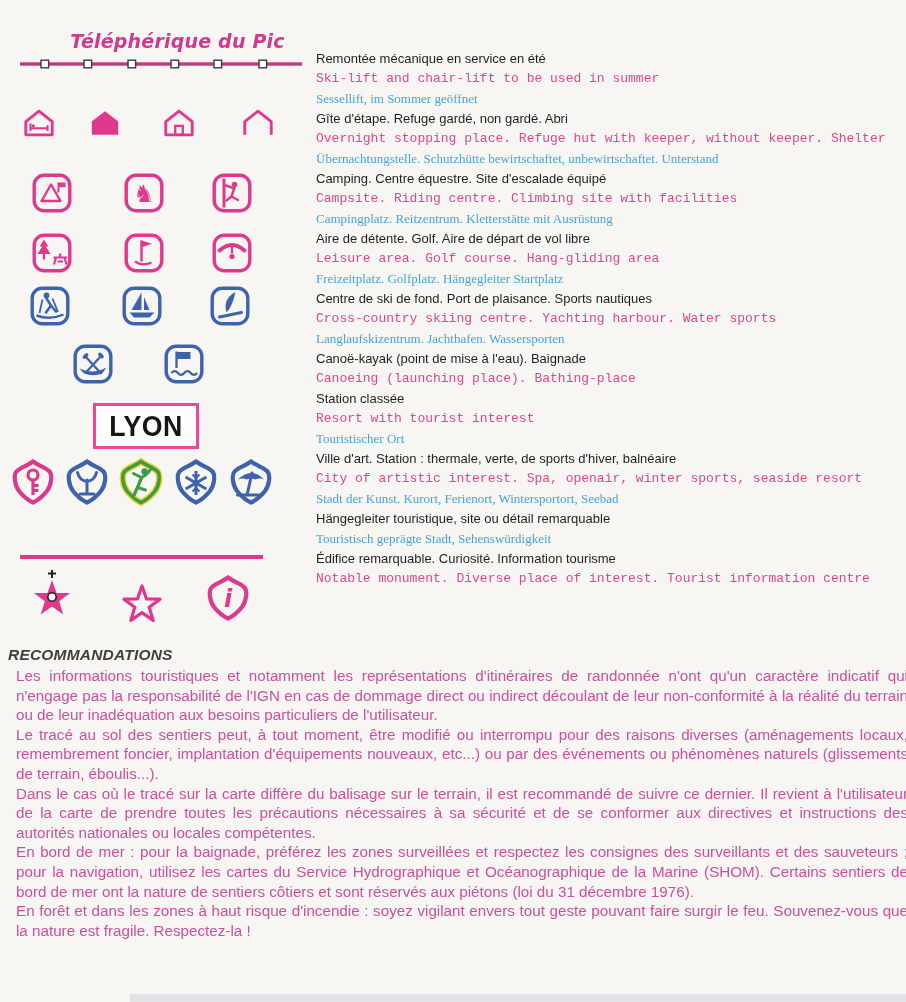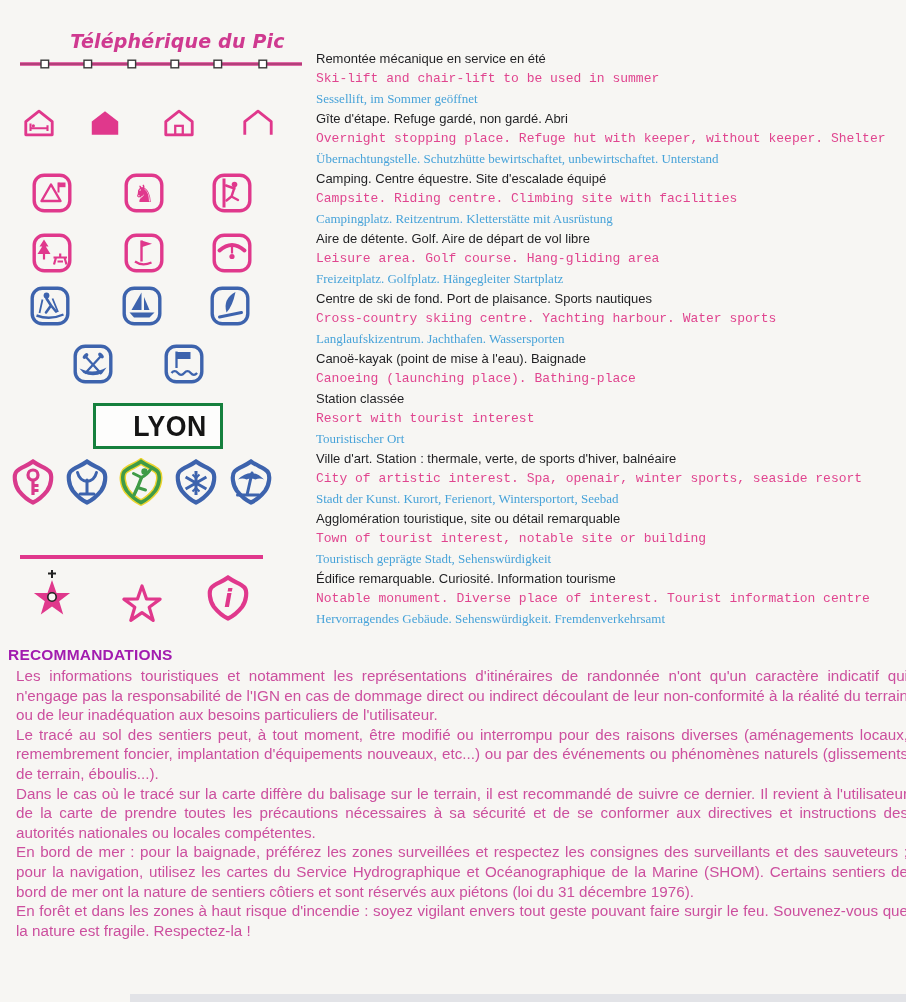--- a/index.html
+++ b/index.html
@@ -16,43 +16,44 @@
     font-family:"DejaVu Sans",sans-serif;font-style:italic;font-weight:bold;
     font-size:19px;color:#cf3a90;letter-spacing:.2px;white-space:nowrap;
   }
   .cable-svg{left:18px;top:57px;}
   .house{width:34px;height:32px;color:#e0388c;}
   .framed{width:40px;height:40px;}
   .pinkicon{color:#e0388c;}
   .blueicon{color:#3d63ad;}
   .lyon-box{
     left:93px;top:403px;width:100px;height:40px;
-    border:3px solid #15803d;background:#fdfdfc;
-    display:flex;align-items:center;justify-content:center;padding-left:24px;
+    border:3px solid #ec4899;background:#fdfdfc;
+    display:flex;align-items:center;justify-content:center;
   }
   .lyon-text{
     font-family:"Liberation Sans",sans-serif;font-weight:bold;font-size:29px;
     color:#151515;letter-spacing:.5px;transform:scaleX(.92);
   }
   .badge{width:48px;height:48px;}
   .gorges{
     left:20px;top:523px;font-family:"DejaVu Sans",sans-serif;font-weight:bold;
     font-size:23px;color:#151515;white-space:nowrap;letter-spacing:-.2px;
   }
   .gorges-underline{left:20px;top:555px;width:243px;height:4px;background:#e0388c;}
   
   .legend-col{left:316px;top:49px;width:586px;}
   .ll{height:20px;line-height:20px;font-size:13px;white-space:nowrap;}
   .fr{color:#1f1f22;}
   .en{color:#e0458f;font-family:Liberation Mono, monospace;}
   .de{color:#48a3d9;font-family:Liberation Serif, serif;}
   
   .reco-title{
-    left:8px;top:646px;font-weight:bold;font-size:15.5px;color:#a21caf;
+    left:8px;top:646px;font-weight:bold;font-size:15.5px;color:#404040;
     letter-spacing:.2px;
+    font-style:italic;
   }
   .reco-body{left:16px;top:666px;width:892px;}
   .reco-body p{
     margin:0;font-size:15.2px;line-height:19.6px;color:#cc4f9e;
     text-align:justify;
   }
   .bottom-strip{left:130px;top:994px;width:776px;height:8px;background:#dcdfe4;opacity:.8;}
   svg{display:block;}
   svg text{font-family:"DejaVu Sans",sans-serif;}
 </style>
@@ -224,26 +225,24 @@
     <div class="ll en">Cross-country skiing centre. Yachting harbour. Water sports</div>
     <div class="ll de">Langlaufskizentrum. Jachthafen. Wassersporten</div>
     <div class="ll fr">Canoë-kayak (point de mise à l'eau). Baignade</div>
     <div class="ll en">Canoeing (launching place). Bathing-place</div>
     <div class="ll fr">Station classée</div>
     <div class="ll en">Resort with tourist interest</div>
     <div class="ll de">Touristischer Ort</div>
     <div class="ll fr">Ville d'art. Station : thermale, verte, de sports d'hiver, balnéaire</div>
     <div class="ll en">City of artistic interest. Spa, openair, winter sports, seaside resort</div>
     <div class="ll de">Stadt der Kunst. Kurort, Ferienort, Wintersportort, Seebad</div>
-    <div class="ll fr">Agglomération touristique, site ou détail remarquable</div>
-    <div class="ll en">Town of tourist interest, notable site or building</div>
+    <div class="ll fr">Hängegleiter touristique, site ou détail remarquable</div>
     <div class="ll de">Touristisch geprägte Stadt, Sehenswürdigkeit</div>
     <div class="ll fr">Édifice remarquable. Curiosité. Information tourisme</div>
     <div class="ll en">Notable monument. Diverse place of interest. Tourist information centre</div>
-    <div class="ll de">Hervorragendes Gebäude. Sehenswürdigkeit. Fremdenverkehrsamt</div>
   </div>
 
   <div class="abs reco-title">RECOMMANDATIONS</div>
   <div class="abs reco-body">
     <p>Les informations touristiques et notamment les représentations d'itinéraires de randonnée n'ont qu'un caractère indicatif qui n'engage pas la responsabilité de l'IGN en cas de dommage direct ou indirect découlant de leur non-conformité à la réalité du terrain ou de leur inadéquation aux besoins particuliers de l'utilisateur.</p>
     <p>Le tracé au sol des sentiers peut, à tout moment, être modifié ou interrompu pour des raisons diverses (aménagements locaux, remembrement foncier, implantation d'équipements nouveaux, etc...) ou par des événements ou phénomènes naturels (glissements de terrain, éboulis...).</p>
     <p>Dans le cas où le tracé sur la carte diffère du balisage sur le terrain, il est recommandé de suivre ce dernier. Il revient à l'utilisateur de la carte de prendre toutes les précautions nécessaires à sa sécurité et de se conformer aux directives et instructions des autorités nationales ou locales compétentes.</p>
     <p>En bord de mer : pour la baignade, préférez les zones surveillées et respectez les consignes des surveillants et des sauveteurs ; pour la navigation, utilisez les cartes du Service Hydrographique et Océanographique de la Marine (SHOM). Certains sentiers de bord de mer ont la nature de sentiers côtiers et sont réservés aux piétons (loi du 31 décembre 1976).</p>
     <p>En forêt et dans les zones à haut risque d'incendie : soyez vigilant envers tout geste pouvant faire surgir le feu. Souvenez-vous que la nature est fragile. Respectez-la !</p>
   </div>

